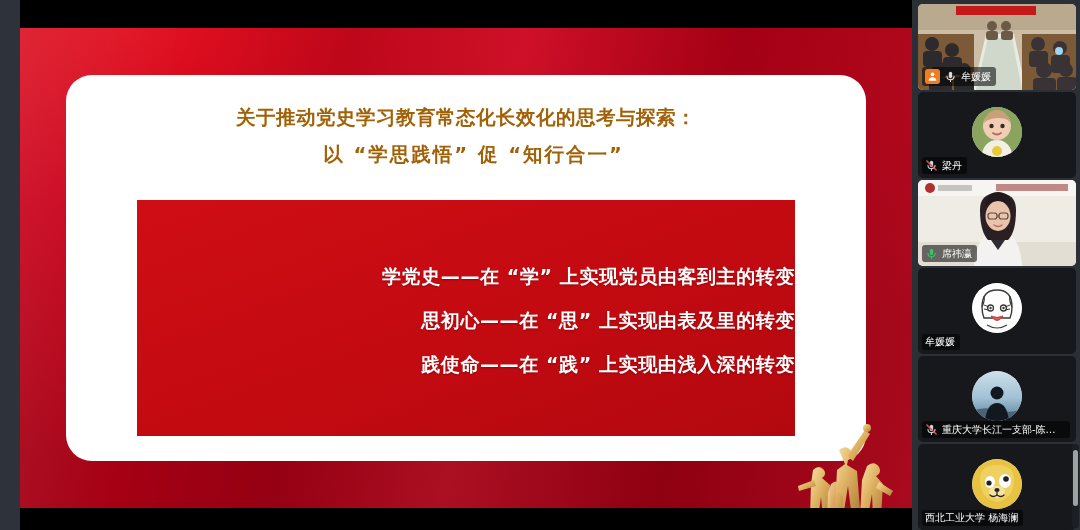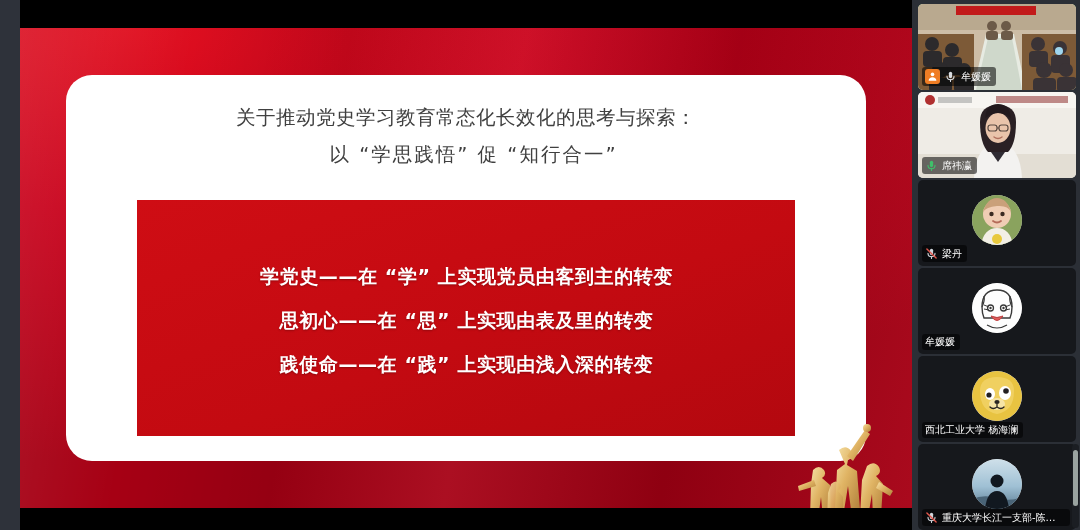--- a/index.html
+++ b/index.html
@@ -40,34 +40,34 @@
     pointer-events:none;
   }
 
   .card{
     position:absolute;left:46px;top:47px;width:800px;height:386px;
     background:#fff;border-radius:26px;
   }
 
   .slide-title{
     position:absolute;left:0;top:24px;width:100%;
-    text-align:center;color:#404040;
-    font-size:19.5px;font-weight:400;letter-spacing:.5px;line-height:1.9;
+    text-align:center;color:#a16207;
+    font-size:19.5px;font-weight:700;letter-spacing:.5px;line-height:1.9;
     text-shadow:0 1px 0 rgba(255,255,255,.5);
   }
   .slide-title .l2{display:block;letter-spacing:2px;margin-left:15px;}
 
   .redblock{
     position:absolute;left:71px;top:125px;width:658px;height:236px;
     background:linear-gradient(160deg,#cf0d14 0%,#c30a11 55%,#b3080f 100%);
   }
   .redblock .lines{
     position:absolute;inset:0;
     display:flex;flex-direction:column;justify-content:center;
-    padding:6px 0 2px 1px;box-sizing:border-box;
+    padding:6px 0 2px 1px;box-sizing:border-box;align-items:flex-end;
   }
   .bullet{
     color:#fff;font-size:19px;font-weight:700;text-align:center;
     line-height:1;padding:12.5px 0;letter-spacing:.6px;
     text-shadow:0 1px 2px rgba(0,0,0,.28);
   }
 
   
   .statue{
     position:absolute;left:767px;top:386px;width:110px;height:122px;
@@ -223,20 +223,44 @@
         <svg class="ico" viewBox="0 0 24 24">
           <path d="M12 3a3 3 0 0 1 3 3v6a3 3 0 0 1-6 0V6a3 3 0 0 1 3-3z" fill="#d9dde2"></path>
           <path d="M5.5 11.5a6.5 6.5 0 0 0 13 0" stroke="#d9dde2" stroke-width="2" fill="none" stroke-linecap="round"></path>
           <path d="M12 18v3.2" stroke="#d9dde2" stroke-width="2" stroke-linecap="round"></path>
         </svg>
         <span class="nm">牟媛媛</span>
       </div>
     </div>
 
     <div class="tile">
+      <div class="avatar">
+        <svg width="50" height="50" viewBox="0 0 50 50">
+          <rect width="50" height="50" fill="#8aa35e"></rect>
+          <circle cx="25" cy="19" r="14" fill="#f0cdb4"></circle>
+          <path d="M11 17 q4 -14 14 -14 q10 0 14 14 q-3 -7 -14 -6 q-11 1 -14 6z" fill="#caa07a"></path>
+          <circle cx="19.5" cy="19" r="2.2" fill="#3b2a22"></circle>
+          <circle cx="30.5" cy="19" r="2.2" fill="#3b2a22"></circle>
+          <path d="M21 26 q4 3 8 0" stroke="#b56b59" stroke-width="1.8" fill="none" stroke-linecap="round"></path>
+          <path d="M9 50 q3 -17 16 -17 q13 0 16 17z" fill="#f2efe6"></path>
+          <circle cx="25" cy="44" r="5" fill="#e8c93d"></circle>
+        </svg>
+      </div>
+      <div class="namebar">
+        <svg class="ico" viewBox="0 0 24 24">
+          <path d="M12 3a3 3 0 0 1 3 3v6a3 3 0 0 1-6 0V6a3 3 0 0 1 3-3z" fill="#cfd4da"></path>
+          <path d="M5.5 11.5a6.5 6.5 0 0 0 13 0" stroke="#cfd4da" stroke-width="2" fill="none" stroke-linecap="round"></path>
+          <path d="M12 18v3.2" stroke="#cfd4da" stroke-width="2" stroke-linecap="round"></path>
+          <path d="M3.5 3.5 L20.5 20.5" stroke="#e2574c" stroke-width="2.6" stroke-linecap="round"></path>
+        </svg>
+        <span class="nm">梁丹</span>
+      </div>
+    </div>
+
+    <div class="tile">
       <div class="tile-media">
         <svg width="158" height="86" viewBox="0 0 158 86" preserveAspectRatio="none">
           <rect width="158" height="86" fill="#efece6"></rect>
           <rect x="0" y="0" width="158" height="16" fill="#f7f5f1"></rect>
           <circle cx="12" cy="8" r="5" fill="#b03030"></circle>
           <rect x="20" y="5" width="34" height="6" fill="#9a9a9a" opacity=".55"></rect>
           <rect x="78" y="4" width="72" height="7" fill="#8f3030" opacity=".55"></rect>
           <rect x="0" y="62" width="158" height="24" fill="#e3ded4"></rect>
           <path d="M56 86 q2 -34 24 -36 q22 2 24 36 z" fill="#f3f2f0"></path>
           <path d="M62 30 q0 -17 18 -17 q18 0 18 17 q0 22 -8 30 l-20 0 q-8 -9 -8 -30z" fill="#2a2024"></path>
@@ -255,78 +279,34 @@
           <path d="M5.5 11.5a6.5 6.5 0 0 0 13 0" stroke="#3fbf6a" stroke-width="2" fill="none" stroke-linecap="round"></path>
           <path d="M12 18v3.2" stroke="#3fbf6a" stroke-width="2" stroke-linecap="round"></path>
         </svg>
         <span class="nm">席祎瀛</span>
       </div>
     </div>
 
     <div class="tile">
       <div class="avatar">
         <svg width="50" height="50" viewBox="0 0 50 50">
-          <rect width="50" height="50" fill="#8aa35e"></rect>
-          <circle cx="25" cy="19" r="14" fill="#f0cdb4"></circle>
-          <path d="M11 17 q4 -14 14 -14 q10 0 14 14 q-3 -7 -14 -6 q-11 1 -14 6z" fill="#caa07a"></path>
-          <circle cx="19.5" cy="19" r="2.2" fill="#3b2a22"></circle>
-          <circle cx="30.5" cy="19" r="2.2" fill="#3b2a22"></circle>
-          <path d="M21 26 q4 3 8 0" stroke="#b56b59" stroke-width="1.8" fill="none" stroke-linecap="round"></path>
-          <path d="M9 50 q3 -17 16 -17 q13 0 16 17z" fill="#f2efe6"></path>
-          <circle cx="25" cy="44" r="5" fill="#e8c93d"></circle>
-        </svg>
-      </div>
-      <div class="namebar">
-        <svg class="ico" viewBox="0 0 24 24">
-          <path d="M12 3a3 3 0 0 1 3 3v6a3 3 0 0 1-6 0V6a3 3 0 0 1 3-3z" fill="#cfd4da"></path>
-          <path d="M5.5 11.5a6.5 6.5 0 0 0 13 0" stroke="#cfd4da" stroke-width="2" fill="none" stroke-linecap="round"></path>
-          <path d="M12 18v3.2" stroke="#cfd4da" stroke-width="2" stroke-linecap="round"></path>
-          <path d="M3.5 3.5 L20.5 20.5" stroke="#e2574c" stroke-width="2.6" stroke-linecap="round"></path>
-        </svg>
-        <span class="nm">梁丹</span>
-      </div>
-    </div>
-
-    <div class="tile">
-      <div class="avatar">
-        <svg width="50" height="50" viewBox="0 0 50 50">
           <circle cx="25" cy="25" r="25" fill="#fdfdfd"></circle>
           <path d="M10 24 q0 -17 15 -17 q15 0 15 17 q0 6 -2 11 l-26 0 q-2 -5 -2 -11z" fill="none" stroke="#3a3a3a" stroke-width="1.4"></path>
           <path d="M10 24 q3 -6 2 -11 M40 24 q-3 -6 -2 -11" stroke="#3a3a3a" stroke-width="1.2" fill="none"></path>
           <circle cx="18.5" cy="25" r="3" fill="none" stroke="#3a3a3a" stroke-width="1.3"></circle>
           <circle cx="31.5" cy="25" r="3" fill="none" stroke="#3a3a3a" stroke-width="1.3"></circle>
           <circle cx="18.5" cy="25" r="1.2" fill="#3a3a3a"></circle>
           <circle cx="31.5" cy="25" r="1.2" fill="#3a3a3a"></circle>
           <path d="M12 22 l5 2 M12 26 l5 1 M38 22 l-5 2 M38 26 l-5 1" stroke="#3a3a3a" stroke-width="1"></path>
           <path d="M19 33 q6 9 12 0 q-6 3 -12 0z" fill="#e05a5a" stroke="#c04040" stroke-width="1"></path>
           <path d="M15 42 q10 6 20 0" stroke="#3a3a3a" stroke-width="1.2" fill="none"></path>
         </svg>
       </div>
       <div class="namebar">
         <span class="nm">牟媛媛</span>
-      </div>
-    </div>
-
-    <div class="tile">
-      <div class="avatar">
-        <svg width="50" height="50" viewBox="0 0 50 50">
-          <circle cx="25" cy="25" r="25" fill="#e8c341"></circle>
-          <circle cx="25" cy="25" r="25" fill="none"></circle>
-          <path d="M8 20 q0 -14 17 -14 q17 0 17 14 q0 20 -17 23 q-17 -3 -17 -23z" fill="#f0d060"></path>
-          <ellipse cx="18" cy="23" rx="5" ry="6" fill="#fff"></ellipse>
-          <ellipse cx="33" cy="22" rx="6" ry="7" fill="#fff"></ellipse>
-          <circle cx="17" cy="24" r="2.6" fill="#231f20"></circle>
-          <circle cx="34" cy="20" r="2.8" fill="#231f20"></circle>
-          <ellipse cx="25" cy="33" rx="8" ry="6" fill="#f6e4a6"></ellipse>
-          <ellipse cx="25" cy="31" rx="2.6" ry="2" fill="#2a2522"></ellipse>
-          <path d="M25 33 v3 M25 36 q-4 3 -7 0 M25 36 q4 3 7 0" stroke="#2a2522" stroke-width="1.3" fill="none" stroke-linecap="round"></path>
-        </svg>
-      </div>
-      <div class="namebar">
-        <span class="nm">西北工业大学 杨海澜</span>
       </div>
     </div>
 
     <div class="tile">
       <div class="avatar">
         <svg width="50" height="50" viewBox="0 0 50 50">
           <defs>
             <linearGradient id="sky" x1="0" y1="0" x2="0" y2="1">
               <stop offset="0%" stop-color="#cfe0ea"></stop>
               <stop offset="55%" stop-color="#9fc0d4"></stop>
@@ -343,17 +323,37 @@
         <svg class="ico" viewBox="0 0 24 24">
           <path d="M12 3a3 3 0 0 1 3 3v6a3 3 0 0 1-6 0V6a3 3 0 0 1 3-3z" fill="#cfd4da"></path>
           <path d="M5.5 11.5a6.5 6.5 0 0 0 13 0" stroke="#cfd4da" stroke-width="2" fill="none" stroke-linecap="round"></path>
           <path d="M12 18v3.2" stroke="#cfd4da" stroke-width="2" stroke-linecap="round"></path>
           <path d="M3.5 3.5 L20.5 20.5" stroke="#e2574c" stroke-width="2.6" stroke-linecap="round"></path>
         </svg>
         <span class="nm">重庆大学长江一支部-陈钰辉</span>
       </div>
     </div>
 
+    <div class="tile">
+      <div class="avatar">
+        <svg width="50" height="50" viewBox="0 0 50 50">
+          <circle cx="25" cy="25" r="25" fill="#e8c341"></circle>
+          <circle cx="25" cy="25" r="25" fill="none"></circle>
+          <path d="M8 20 q0 -14 17 -14 q17 0 17 14 q0 20 -17 23 q-17 -3 -17 -23z" fill="#f0d060"></path>
+          <ellipse cx="18" cy="23" rx="5" ry="6" fill="#fff"></ellipse>
+          <ellipse cx="33" cy="22" rx="6" ry="7" fill="#fff"></ellipse>
+          <circle cx="17" cy="24" r="2.6" fill="#231f20"></circle>
+          <circle cx="34" cy="20" r="2.8" fill="#231f20"></circle>
+          <ellipse cx="25" cy="33" rx="8" ry="6" fill="#f6e4a6"></ellipse>
+          <ellipse cx="25" cy="31" rx="2.6" ry="2" fill="#2a2522"></ellipse>
+          <path d="M25 33 v3 M25 36 q-4 3 -7 0 M25 36 q4 3 7 0" stroke="#2a2522" stroke-width="1.3" fill="none" stroke-linecap="round"></path>
+        </svg>
+      </div>
+      <div class="namebar">
+        <span class="nm">西北工业大学 杨海澜</span>
+      </div>
+    </div>
+
     <div class="scrollbar">
       <div class="grip"></div>
     </div>
   </div>
 </div>
 
 </body></html>

